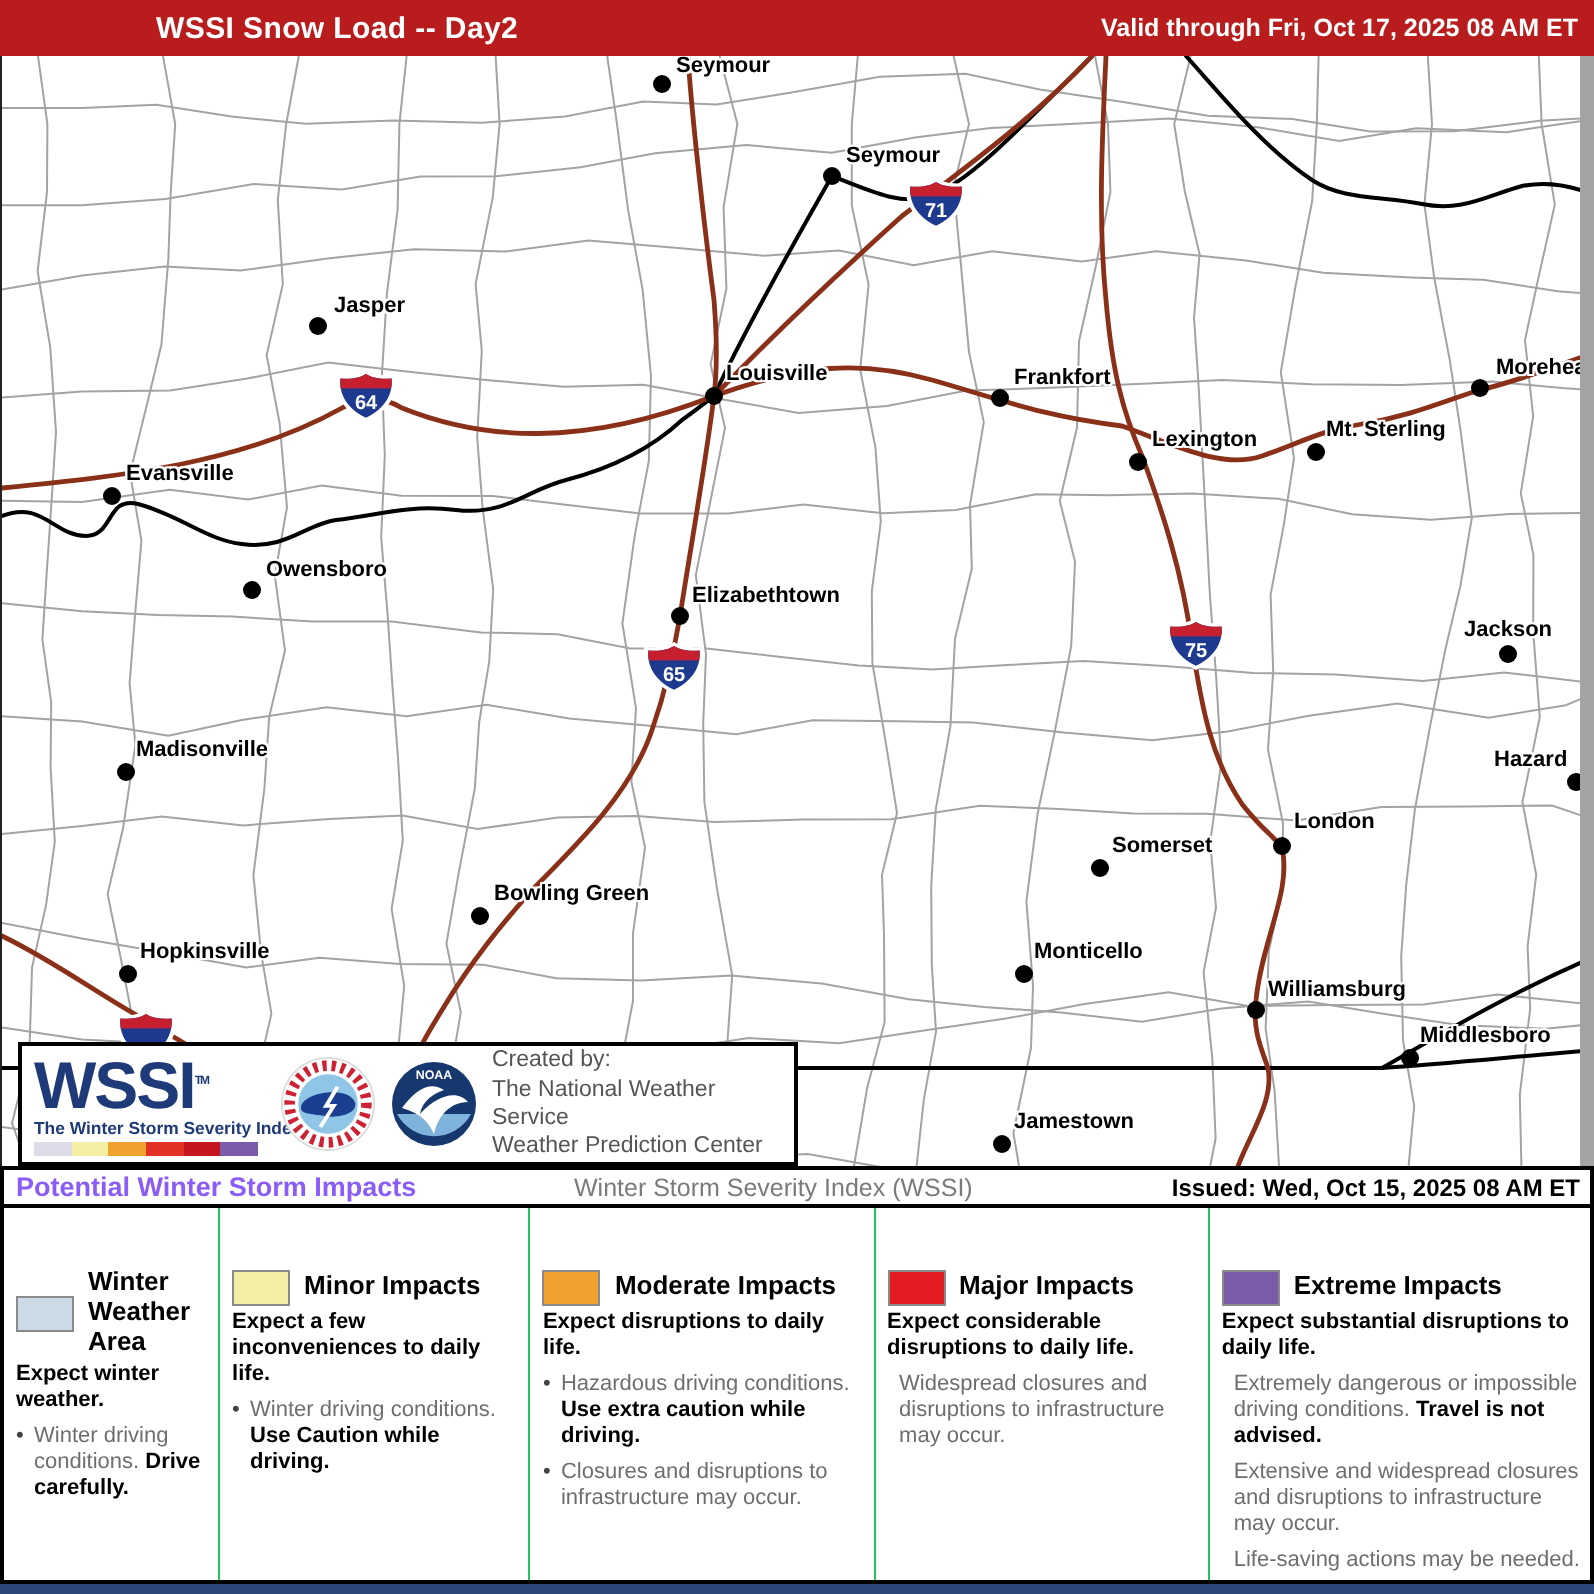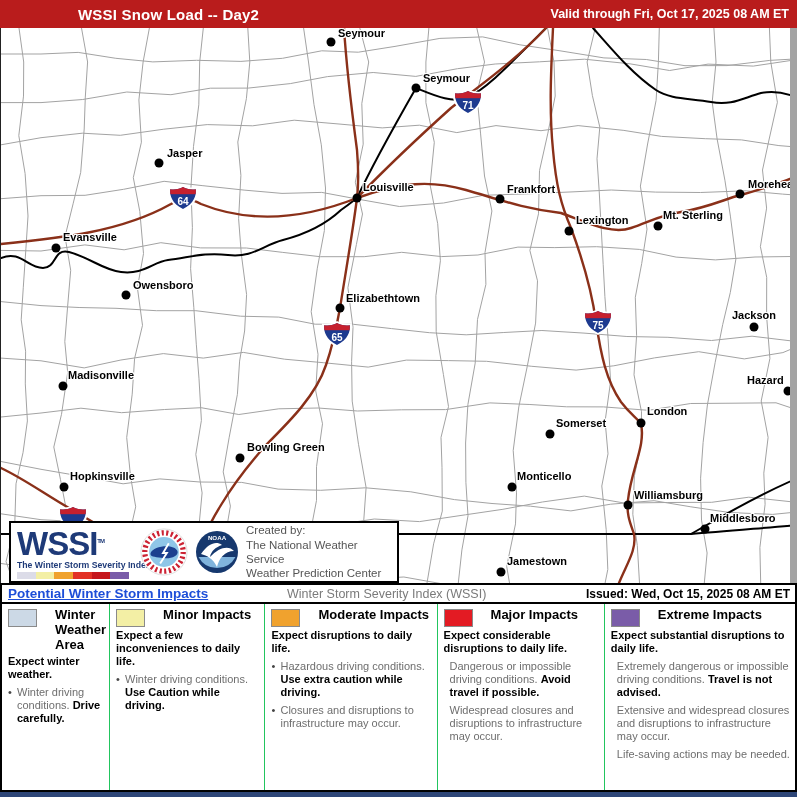--- a/index.html
+++ b/index.html
@@ -23,28 +23,28 @@
   .wordmark{width:116px;flex:0 0 auto;}
   .wordmark .big{font-size:33px;line-height:30px;font-weight:bold;color:#1e3a78;letter-spacing:-1px;}
   .wordmark .tm{font-size:6px;vertical-align:super;color:#1e3a78;font-weight:bold;}
   .wordmark .tag{font-size:8.7px;font-weight:bold;color:#1e3a78;white-space:nowrap;margin-top:1px;}
   .cbar{display:flex;height:7px;margin-top:2px;width:112px;}
   .cbar span{flex:1;}
   .logo{flex:0 0 auto;}
   .created{font-size:11.5px;color:#555;line-height:1.25;}
   
   .infobar{position:relative;height:21px;background:#fff;border:2px solid #000;box-sizing:border-box;display:flex;align-items:center;}
-  .infobar .l{position:absolute;left:6px;font-size:13.5px;font-weight:bold;color:#1d4ed8;text-decoration:underline;}
+  .infobar .l{position:absolute;left:6px;font-size:13.5px;font-weight:bold;color:#8b5cf6;}
   .infobar .c{position:absolute;left:285px;font-size:12.5px;color:#7a7a7a;}
   .infobar .r{position:absolute;right:5px;font-size:12px;font-weight:bold;color:#000;}
   
   .legend{display:flex;height:188px;border:2px solid #000;border-top:none;box-sizing:border-box;background:#fff;}
   .lcol{box-sizing:border-box;padding:4px 5px 2px 6px;overflow:hidden;}
   .lcol + .lcol{border-left:1px solid #22c55e;}
-  .lhead{display:flex;align-items:flex-start;gap:18px;margin-bottom:2px;}
+  .lhead{display:flex;align-items:center;gap:7px;margin-bottom:2px;margin-top:26px;}
   .swatch{width:27px;height:16px;border:1px solid #8a8a8a;flex:0 0 auto;margin-top:1px;}
   .ltitle{font-size:13px;font-weight:bold;color:#000;line-height:1.15;}
   .lp{font-size:11px;line-height:1.18;margin:0 0 5px 0;color:#6e6e6e;}
   .lp b{color:#000;}
   .lp.lead{color:#000;font-weight:bold;}
   .lp.bullet{position:relative;padding-left:9px;}
   .lp.bullet::before{content:"\2022";position:absolute;left:0;top:0;color:#444;}
   .lp.indent{padding-left:6px;}
   .footer{height:5px;background:#2d4577;}
 </style>
@@ -260,21 +260,20 @@
         <p class="lp lead"><b>Expect disruptions to daily life.</b></p>
         <p class="lp bullet"><span>Hazardous driving conditions. </span><b>Use extra caution while driving.</b></p>
         <p class="lp bullet"><span>Closures and disruptions to infrastructure may occur.</span></p>
       </div>
       <div class="lcol" style="flex: 0 0 21.1%; width: 21.1%;">
         <div class="lhead">
           <span class="swatch" style="background: rgb(227, 27, 35);"></span>
           <span class="ltitle">Major Impacts</span>
         </div>
         <p class="lp lead"><b>Expect considerable disruptions to daily life.</b></p>
-        <p class="lp indent"><span>Dangerous or impossible driving conditions. </span><b>Avoid travel if possible.</b></p>
         <p class="lp indent"><span>Widespread closures and disruptions to infrastructure may occur.</span></p>
       </div>
       <div class="lcol" style="flex: 0 0 24.1%; width: 24.1%;">
         <div class="lhead">
           <span class="swatch" style="background: rgb(122, 92, 168);"></span>
           <span class="ltitle">Extreme Impacts</span>
         </div>
         <p class="lp lead"><b>Expect substantial disruptions to daily life.</b></p>
         <p class="lp indent"><span>Extremely dangerous or impossible driving conditions. </span><b>Travel is not advised.</b></p>
         <p class="lp indent"><span>Extensive and widespread closures and disruptions to infrastructure may occur.</span></p>

